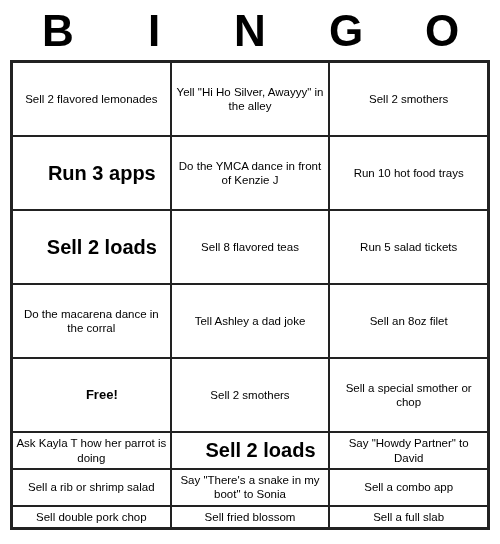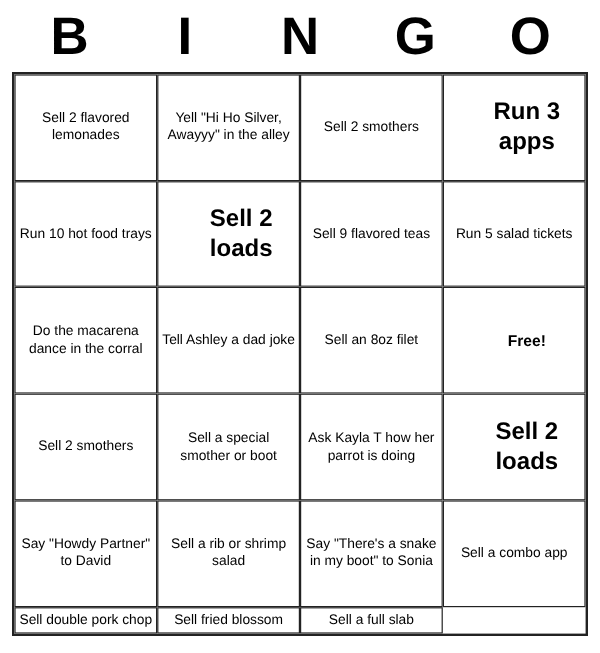--- a/index.html
+++ b/index.html
@@ -22,21 +22,21 @@
     }
     .bingo-title span {
       font-size: 44px;
       font-weight: bold;
       font-family: Arial, sans-serif;
       width: 56px;
       text-align: center;
     }
     .bingo-grid {
       display: grid;
-      grid-template-columns: repeat(4, 1fr);
+      grid-template-columns: repeat(3, 1fr);
       grid-template-rows: repeat(5, 1fr);
       width: 480px;
       height: 470px;
       border: 2px solid #222;
     }
     .bingo-cell {
       border: 1px solid #222;
       display: flex;
       align-items: center;
       justify-content: center;
@@ -65,30 +65,31 @@
   <span>N</span>
   <span>G</span>
   <span>O</span>
 </div>
 
 <div class="bingo-grid" id="bingo-grid">
 <div class="bingo-cell">Sell 2 flavored lemonades</div>
     <div class="bingo-cell">Yell "Hi Ho Silver, Awayyy" in the alley</div>
     <div class="bingo-cell">Sell 2 smothers</div>
     <div class="bingo-cell large-text">Run 3 apps</div>
+    <div class="bingo-cell">Do the YMCA dance in front of Kenzie J</div>
     <div class="bingo-cell">Run 10 hot food trays</div>
     <div class="bingo-cell large-text">Sell 2 loads</div>
-    <div class="bingo-cell">Sell 9 flavored teas</div>
+    <div class="bingo-cell">Sell 8 flavored teas</div>
     <div class="bingo-cell">Run 5 salad tickets</div>
     <div class="bingo-cell">Do the macarena dance in the corral</div>
     <div class="bingo-cell">Tell Ashley a dad joke</div>
     <div class="bingo-cell">Sell an 8oz filet</div>
     <div class="bingo-cell large-text free">Free!</div>
     <div class="bingo-cell">Sell 2 smothers</div>
-    <div class="bingo-cell">Sell a special smother or boot</div>
+    <div class="bingo-cell">Sell a special smother or chop</div>
     <div class="bingo-cell">Ask Kayla T how her parrot is doing</div>
     <div class="bingo-cell large-text">Sell 2 loads</div>
     <div class="bingo-cell">Say "Howdy Partner" to David</div>
     <div class="bingo-cell">Sell a rib or shrimp salad</div>
     <div class="bingo-cell">Say "There's a snake in my boot" to Sonia</div>
     <div class="bingo-cell">Sell a combo app</div>
     <div class="bingo-cell">Sell double pork chop</div>
     <div class="bingo-cell">Sell fried blossom</div>
     <div class="bingo-cell">Sell a full slab</div>
   </div>

